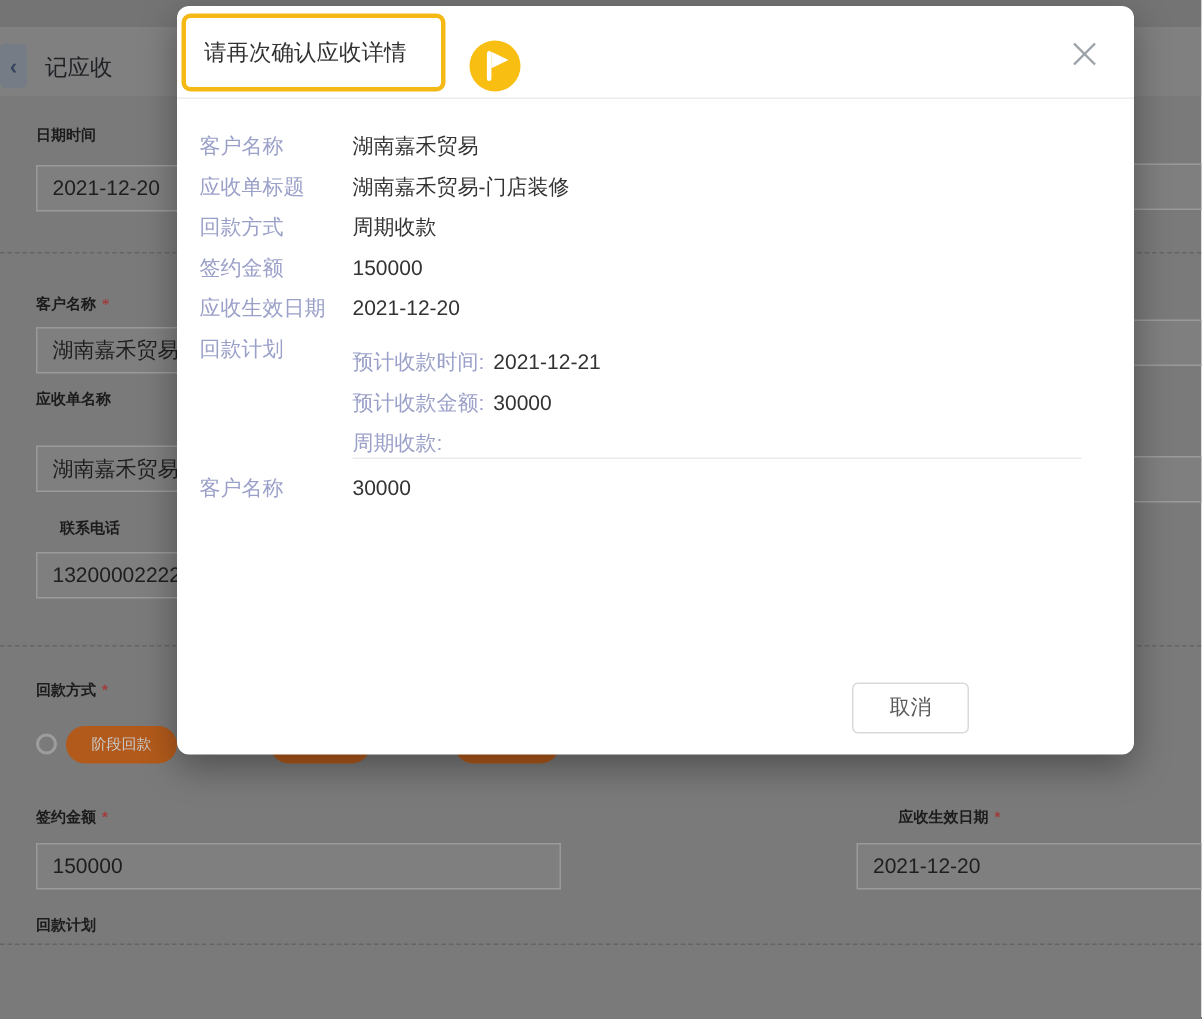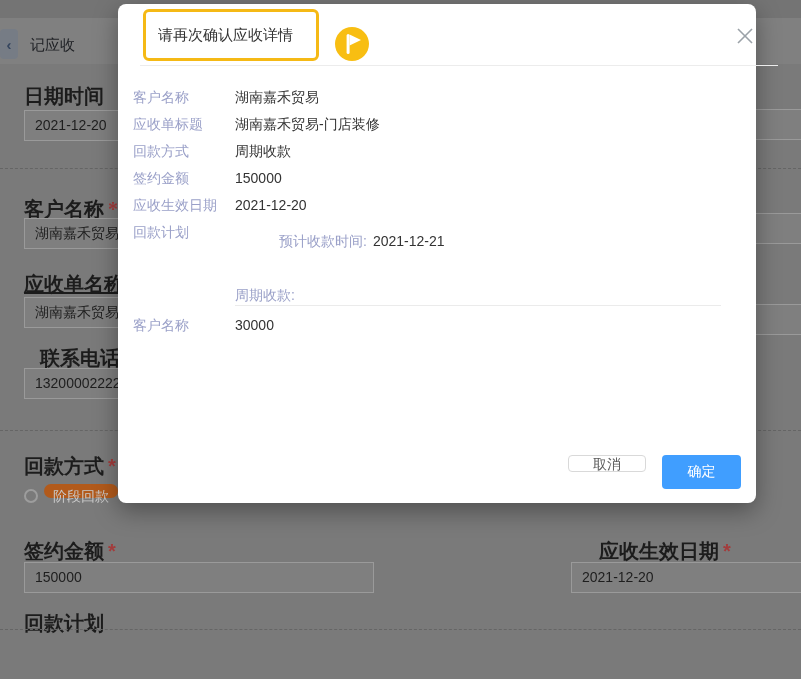--- a/index.html
+++ b/index.html
@@ -14,68 +14,68 @@
   .bg { position:absolute; inset:0; }
   .topstrip { position:absolute; left:0; top:0; width:801px; height:18px; background:#747474; }
   .headband { position:absolute; left:0; top:18px; width:801px; height:46px; background:#808080; }
   .backbtn {
     position:absolute; left:0; top:29px; width:18px; height:30px;
     background:#767c85; border-radius:4px; color:#36465f;
     display:flex; align-items:center; justify-content:center;
     font-size:15px; font-weight:bold; cursor:pointer;
   }
   .pagetitle { position:absolute; left:30px; top:36px; font-size:15px; color:#202226; }
-  .flabel { position:absolute; font-weight:bold; font-size:20px; color:#1c1c1c; white-space:nowrap; }
+  .flabel { position:absolute; font-weight:bold; font-size:10px; color:#1c1c1c; white-space:nowrap; }
   .req { color:#a33c3c; font-weight:bold; margin-left:4px; }
   .binput {
     position:absolute; height:31px; background:#7f7f7f; border:1px solid #9a9a9a;
     color:#1e1e1e; font-size:14px; line-height:29px; padding-left:10px;
     white-space:nowrap; overflow:hidden;
   }
   .dash { position:absolute; left:0; width:801px; border-top:1px dashed #656565; }
   .radio {
     position:absolute; left:24px; top:489px; width:14px; height:14px;
     border:2px solid #9d9d9d; border-radius:50%; background:transparent;
   }
   .pill {
-    position:absolute; top:484px; height:14px; background:#b25a1b; border-radius:13px;
-    color:#c9c9c9; font-size:14px; line-height:25px; text-align:center;
+    position:absolute; top:484px; height:25px; background:#b25a1b; border-radius:13px;
+    color:#c9c9c9; font-size:10px; line-height:25px; text-align:center;
   }
   .submit {
     position:absolute; left:30px; top:640px; width:120px; height:36px;
     background:#2b5c8a; border:none; border-radius:3px;
     color:#7f9cb5; font-size:14px; cursor:pointer;
     font-family:"Liberation Sans","DejaVu Sans",sans-serif;
   }
   
   .modal {
     position:absolute; left:118px; top:4px; width:638px; height:499px;
     background:#ffffff; border-radius:8px;
     box-shadow:0 8px 24px rgba(0,0,0,.35);
     z-index:10;
   }
-  .mhead { position:absolute; left:0; top:0; width:100%; height:62px; border-bottom:1px solid #ececec;margin-left:22px; }
+  .mhead { position:absolute; left:0; top:0; width:100%; height:62px; border-bottom:1px solid #ececec; }
   .titlebox {
     position:absolute; left:3px; top:5px; width:176px; height:52px;
     border:3px solid #f5b915; border-radius:6px;
     display:flex; align-items:center; padding-left:12px;
     font-size:15px; color:#333;
   }
   .flagwrap { position:absolute; left:194px; top:22px; width:36px; height:36px; }
   .closex { position:absolute; left:591px; top:18px; width:28px; height:28px; cursor:pointer;
             display:flex; align-items:center; justify-content:center; }
   .mrow { position:absolute; height:27px; line-height:27px; white-space:nowrap; }
   .mlabel { position:absolute; left:15px; color:#9aa0c8; }
   .mvalue { position:absolute; left:117px; color:#333; }
   .planline { position:absolute; left:117px; height:27px; line-height:27px; white-space:nowrap; }
   .plabel { color:#9aa0c8; }
   .pvalue { color:#333; margin-left:6px; }
   .pdivider { position:absolute; left:117px; top:301px; width:486px; border-top:1px solid #ebebeb; }
   .btn-cancel {
-    position:absolute; left:450px; top:451px; width:78px; height:17px;
+    position:absolute; left:450px; top:451px; width:78px; height:34px;
     background:#fff; border:1px solid #d9d9d9; border-radius:4px;
     color:#595959; font-size:14px; cursor:pointer;
     font-family:"Liberation Sans","DejaVu Sans",sans-serif;
   }
   .btn-confirm {
     position:absolute; left:544px; top:451px; width:79px; height:34px;
     background:#409eff; border:none; border-radius:4px;
     color:#ffffff; font-size:14px; cursor:pointer;
     font-family:"Liberation Sans","DejaVu Sans",sans-serif;
   }
@@ -100,21 +100,21 @@
 
     <div class="flabel" style="left:24px; top:196px;font-family:Liberation Serif, serif;">
       <span>客户名称</span><span class="req">*</span>
     </div>
     <div class="binput" style="left:24px; top:218px; width:350px;">湖南嘉禾贸易</div>
 
     <div class="binput" style="left:600px; top:109px; width:260px;"></div>
     <div class="binput" style="left:600px; top:213px; width:260px;"></div>
     <div class="binput" style="left:600px; top:304px; width:260px;"></div>
 
-    <div class="flabel" style="left:24px; top:271px;text-decoration:underline;">应收单名称</div>
+    <div class="flabel" style="left:24px; top:259px;">应收单名称</div>
     <div class="binput" style="left:24px; top:297px; width:350px;">湖南嘉禾贸易</div>
 
     <div class="flabel" style="left:40px; top:345px;">联系电话</div>
     <div class="binput" style="left:24px; top:368px; width:350px;">13200002222</div>
 
     <div class="dash" style="top:430px;"></div>
 
     <div class="flabel" style="left:24px; top:453px;">
       <span>回款方式</span><span class="req">*</span>
     </div>
@@ -175,30 +175,32 @@
       <span class="mvalue">150000</span>
     </div>
     <div class="mrow" style="top:188px;">
       <span class="mlabel">应收生效日期</span>
       <span class="mvalue">2021-12-20</span>
     </div>
 
     <div class="mrow" style="top:215px;">
       <span class="mlabel">回款计划</span>
     </div>
-    <div class="planline" style="top:224px;margin-left:44px;">
+    <div class="planline" style="top:224px;">
       <span class="plabel">预计收款时间:</span><span class="pvalue">2021-12-21</span>
+    </div>
+    <div class="planline" style="top:251px;">
+      <span class="plabel">预计收款金额:</span><span class="pvalue">30000</span>
     </div>
     <div class="planline" style="top:278px;">
       <span class="plabel">周期收款:</span><span class="pvalue"></span>
     </div>
     <div class="pdivider"></div>
 
     <div class="mrow" style="top:308px;">
       <span class="mlabel">客户名称</span>
       <span class="mvalue">30000</span>
     </div>
 
     <button class="btn-cancel">取消</button>
-    <button class="btn-confirm">确定</button>
   </div>
 
 </div>
 
 </body></html>

